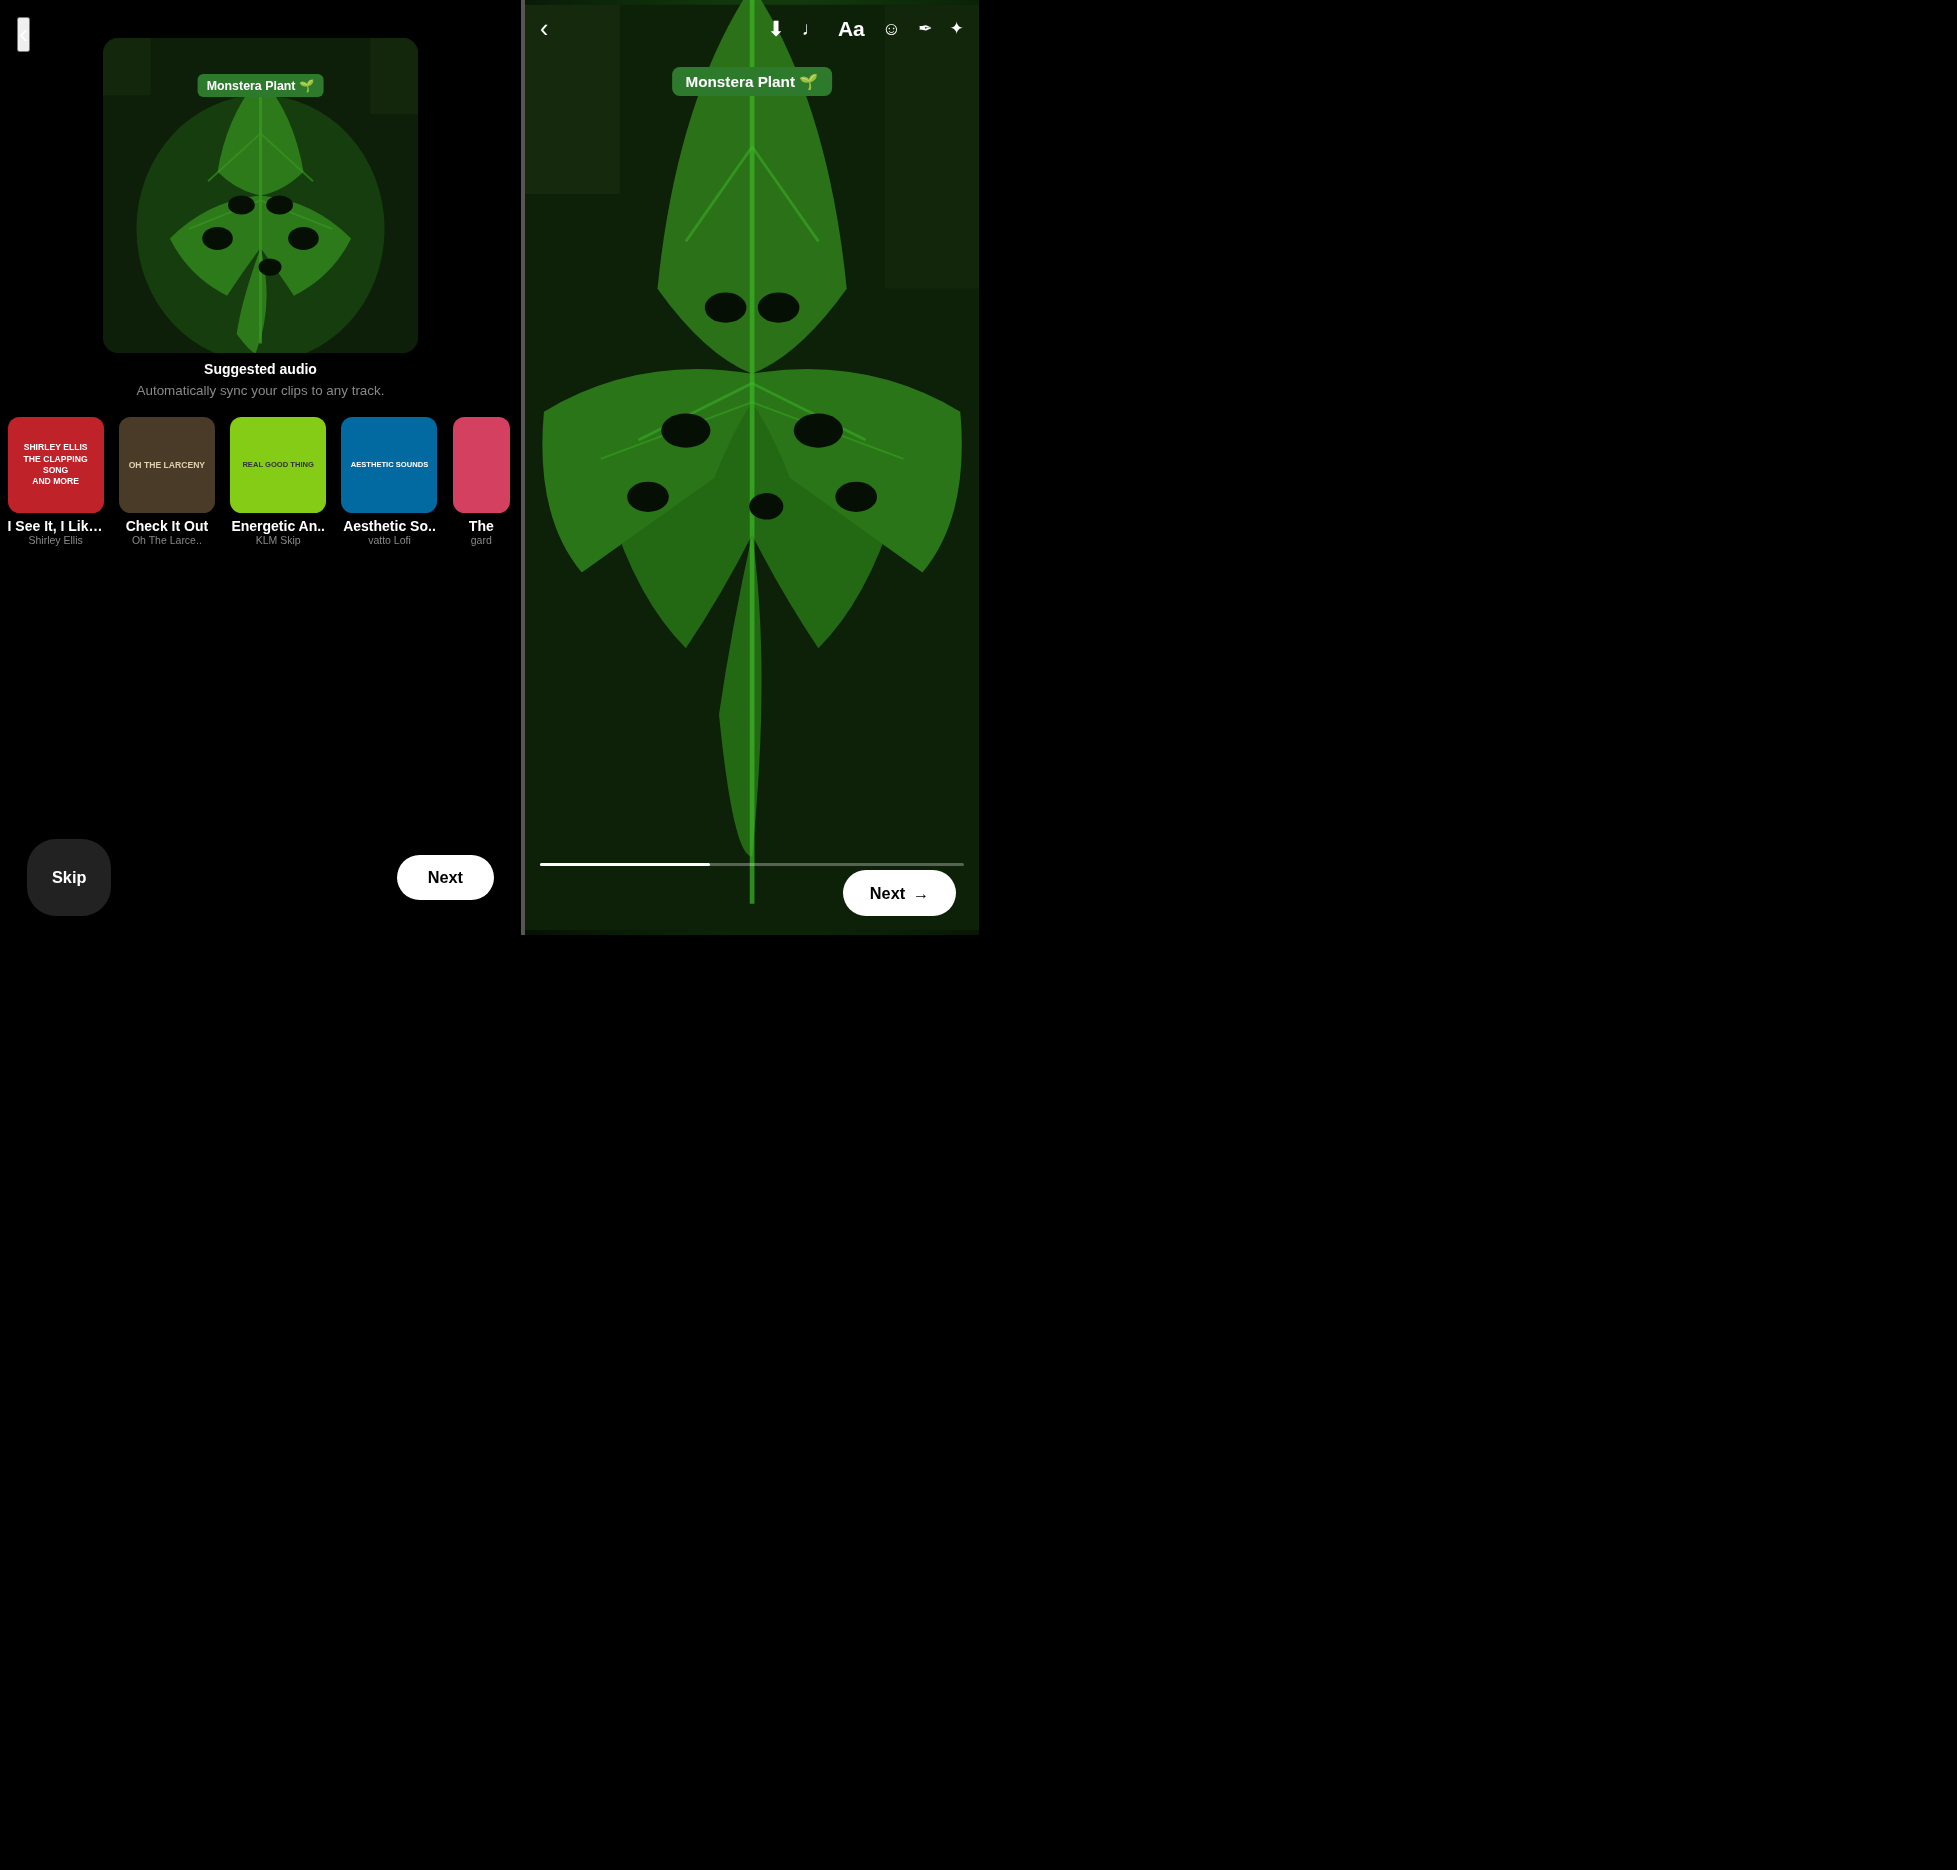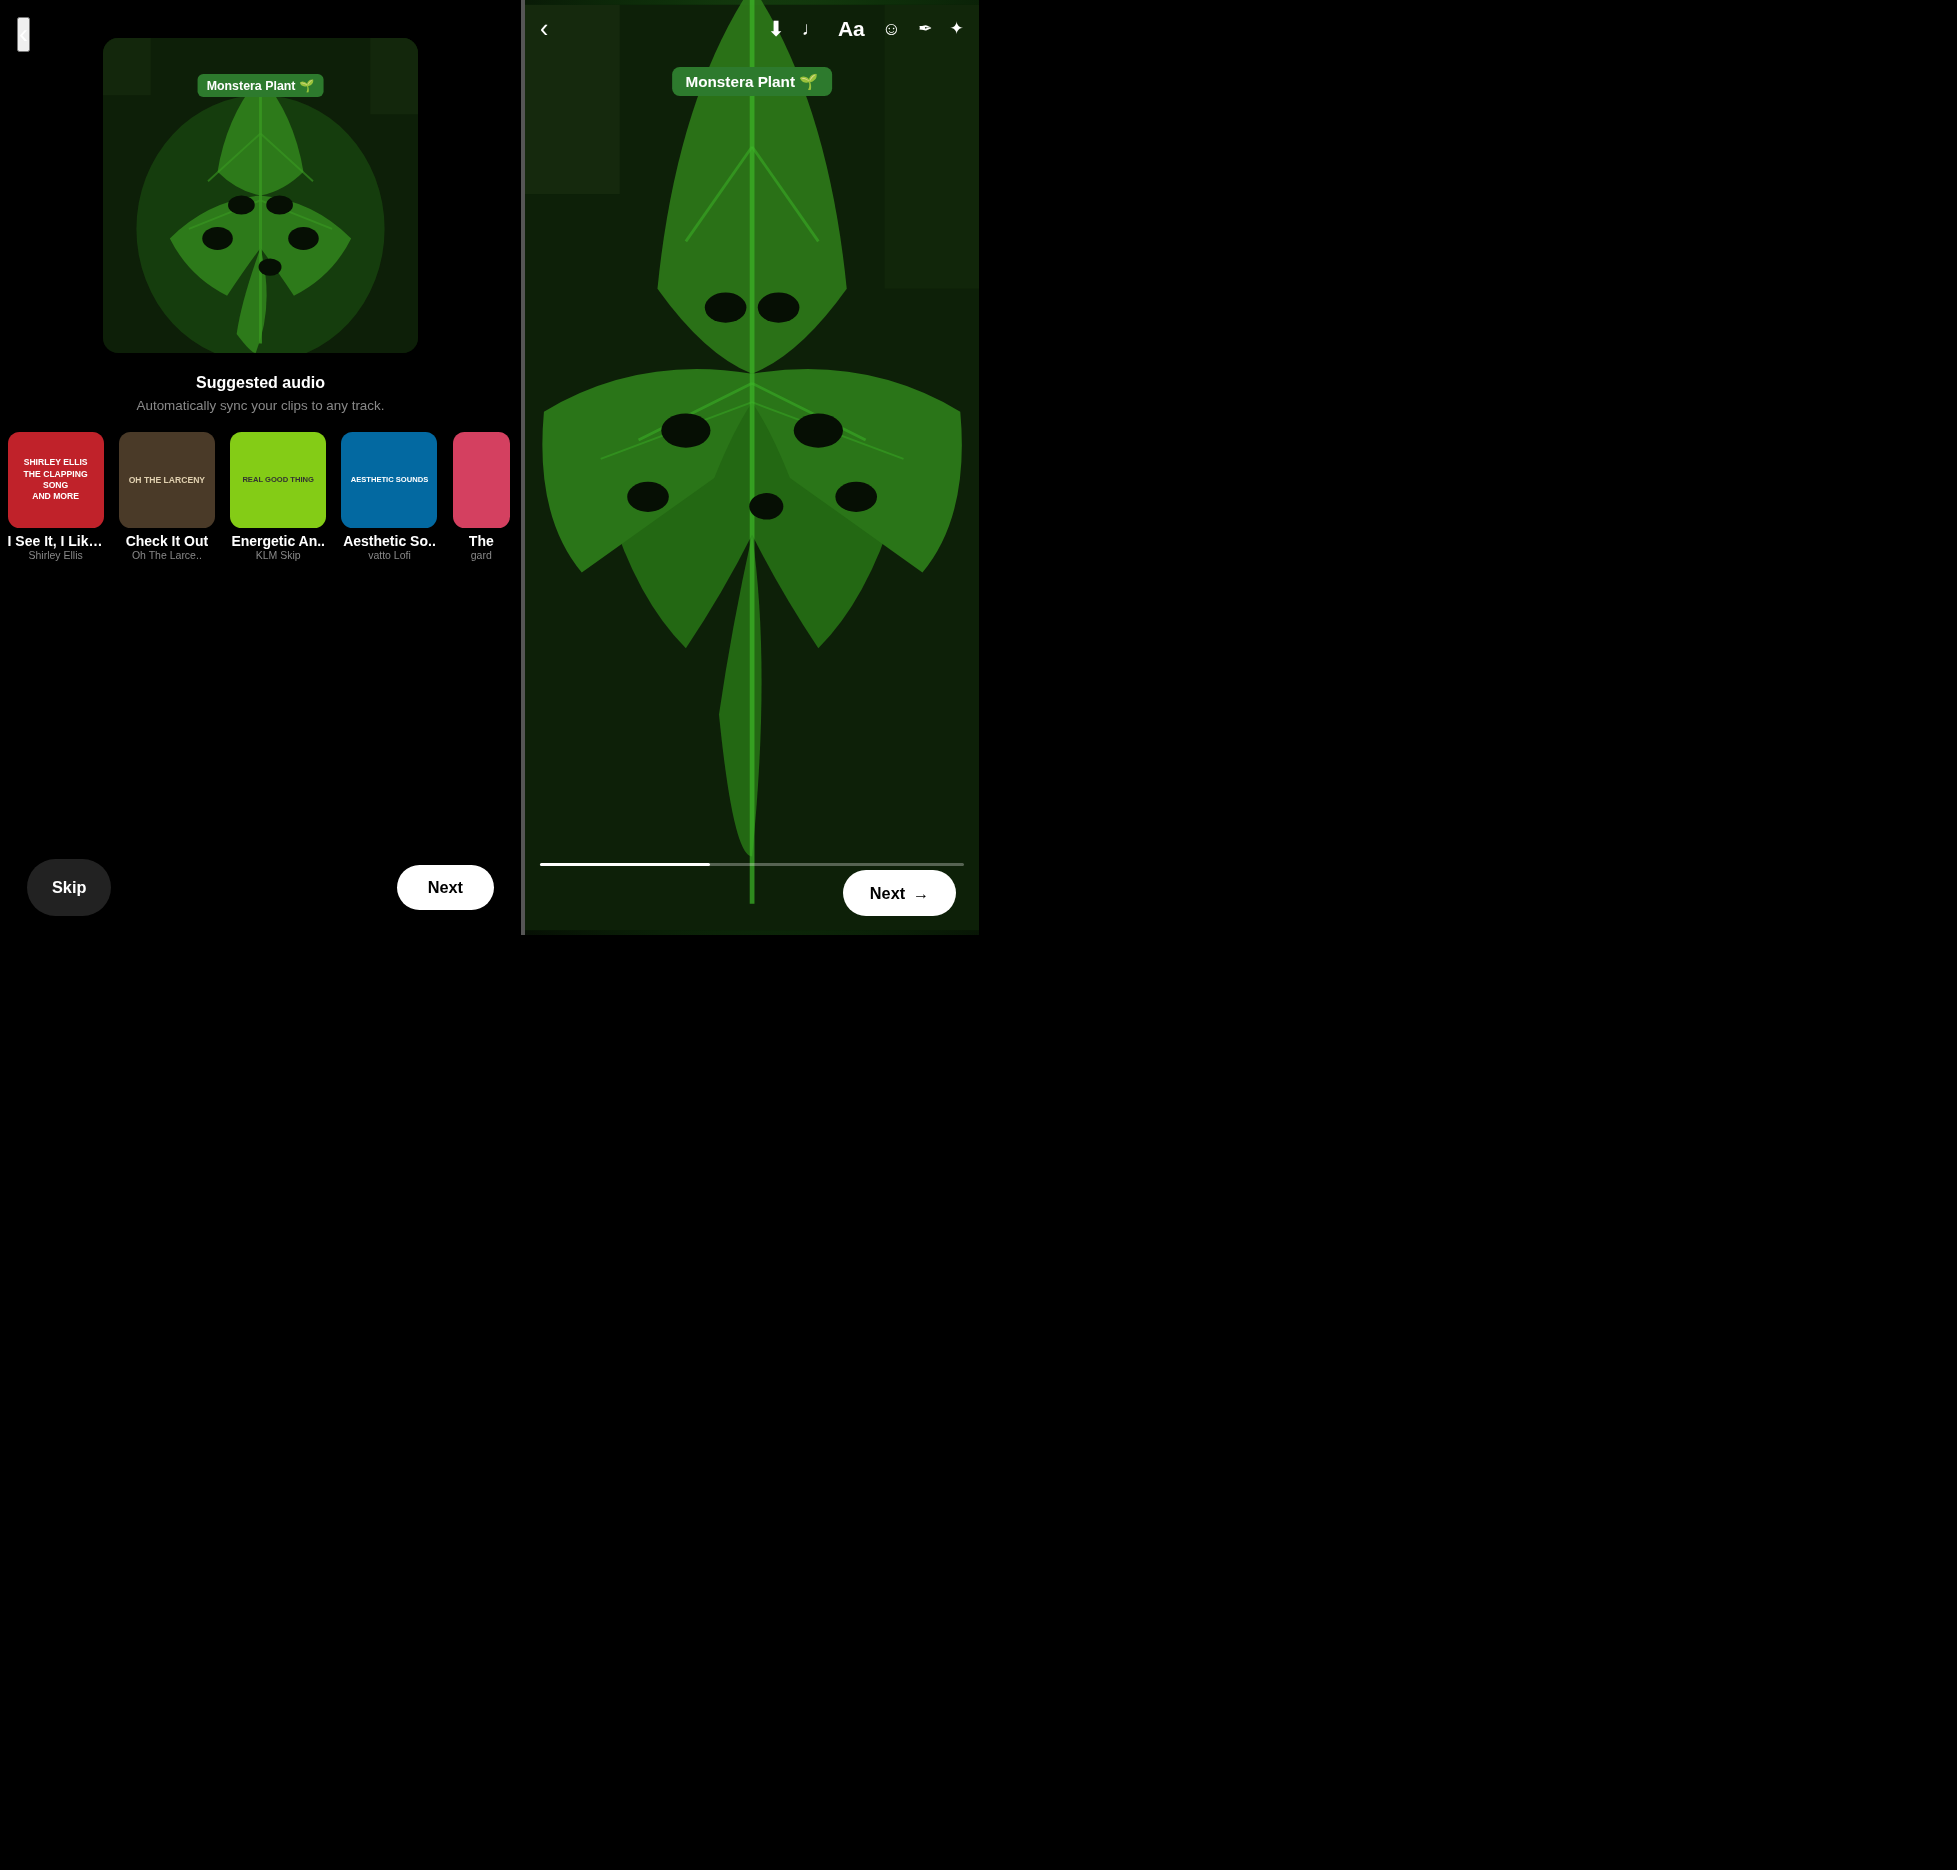--- a/index.html
+++ b/index.html
@@ -58,23 +58,23 @@
       color: #fff;
       font-size: 12.4px;
       font-weight: 700;
       padding: 3.8px 9.6px;
       border-radius: 5.7px;
       white-space: nowrap;
     }
 
     .suggested-audio-title {
       color: #fff;
-      font-size: 16px;
-      font-weight: 700;
-      margin-top: 21px;
+      font-size: 14px;
+      font-weight: 700;
+      margin-top: 8px;
       text-align: center;
     }
 
     .suggested-audio-sub {
       color: #888;
       font-size: 13.4px;
       margin-top: 5.7px;
       text-align: center;
     }
 
@@ -147,21 +147,21 @@
       justify-content: space-between;
       align-items: center;
       padding: 0 27px;
     }
 
     .skip-btn {
       background: #222;
       color: #fff;
       border: none;
       border-radius: 29px;
-      padding: 19px 25px;
+      padding: 29px 25px;
       font-size: 16.3px;
       font-weight: 600;
       cursor: pointer;
     }
 
     .next-btn-left {
       background: #fff;
       color: #000;
       border: none;
       border-radius: 29px;

